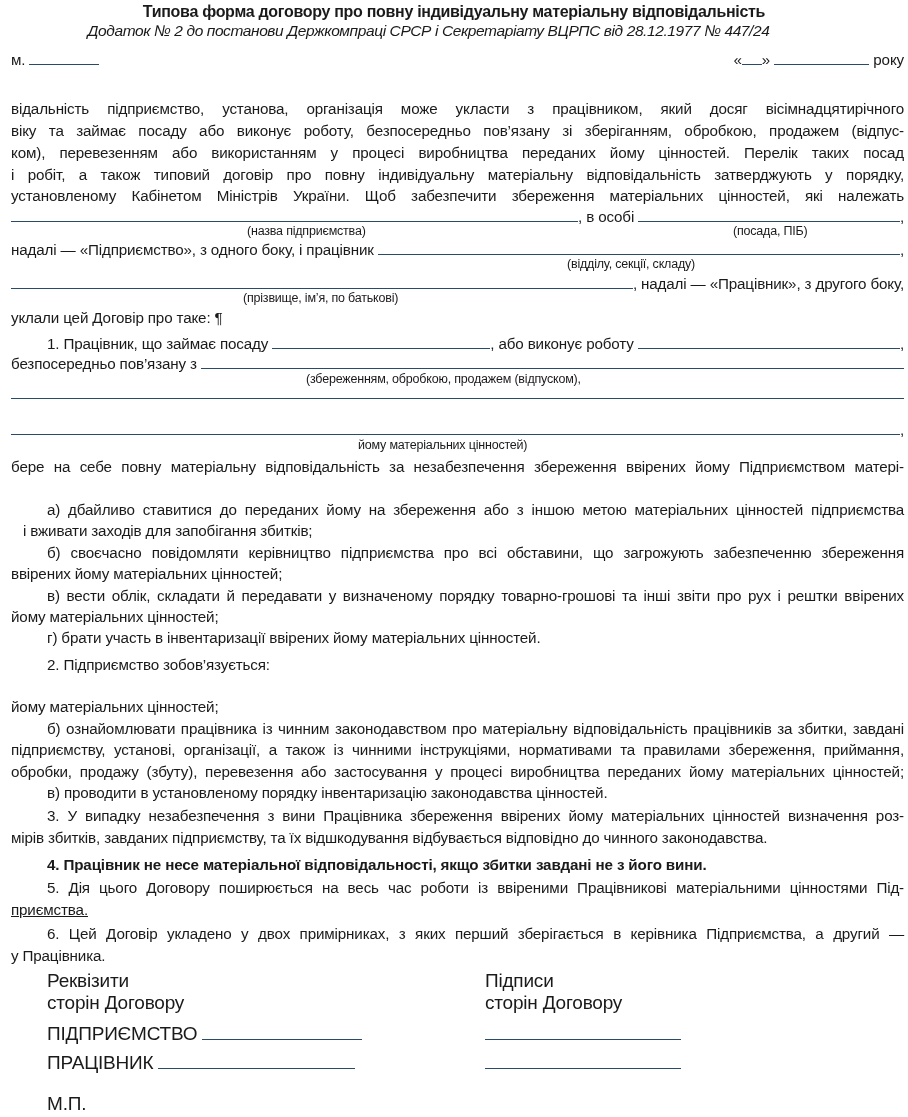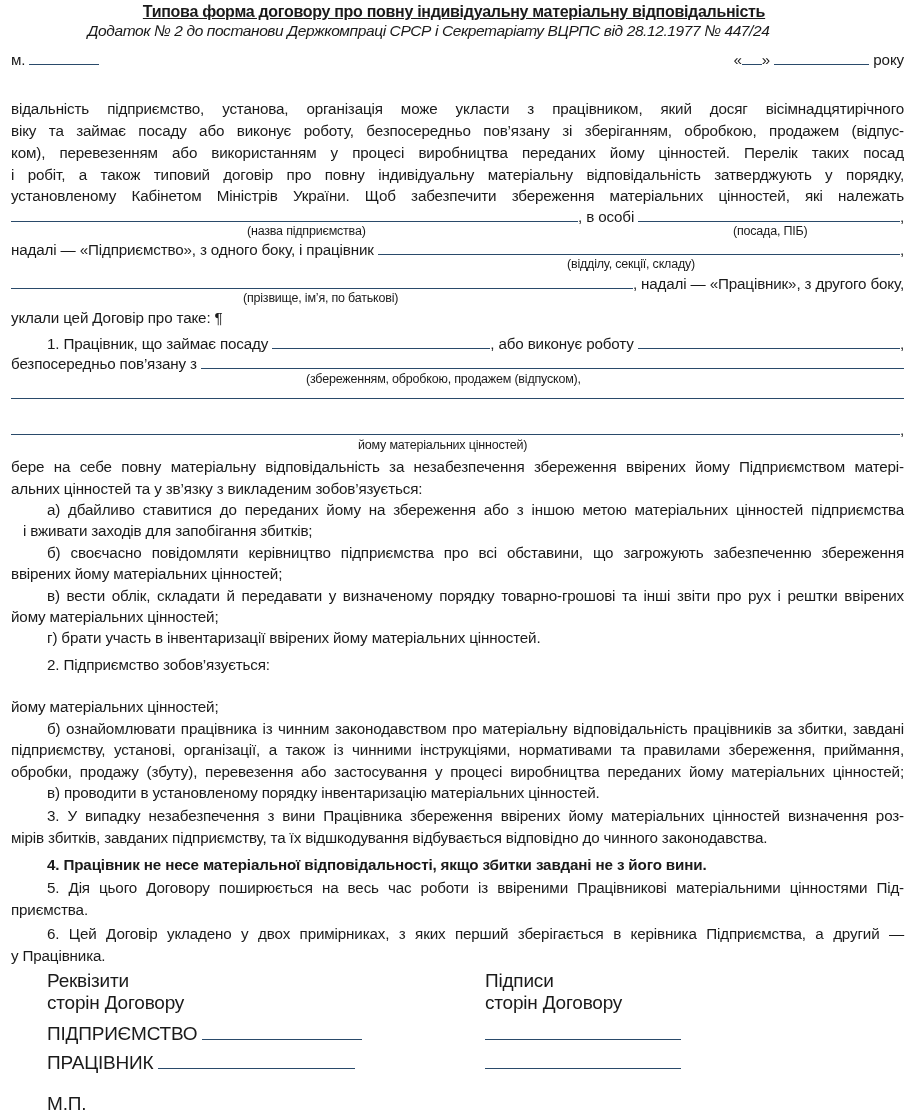--- a/index.html
+++ b/index.html
@@ -33,21 +33,21 @@
   sup { font-size: 9px; vertical-align: top; position: relative; top: -2px; }
   .sig { position: absolute; font-size: 19px; white-space: nowrap; letter-spacing: -0.2px; }
   .flex { display: flex; align-items: baseline; }
   .grow { flex: 1 1 auto; }
 </style>
 </head>
 <body>
 
 <div class="page" data-name="contract-page">
 
-  <div class="abs title" data-name="document-title" style="white-space: nowrap; text-decoration: underline;">Типова форма договору про повну індивідуальну матеріальну відповідальність</div>
+  <div class="abs title" data-name="document-title" style="white-space: nowrap;">Типова форма договору про повну індивідуальну матеріальну відповідальність</div>
   <div class="abs subtitle" data-name="document-subtitle" style="white-space: nowrap;">Додаток № 2 до постанови Держкомпраці СРСР і Секретаріату ВЦРПС від 28.12.1977 № 447/24</div>
 
   <div class="line" style="top:47px;" data-name="place-date-row">
     <span data-name="city-prefix">м.</span>
     <span class="ul" style="width:70px;" data-name="city-field"></span>
     <span style="position:absolute; right:0; top:0;" data-name="date-group">
       <span>«</span><span class="ul" style="width:20px;" data-name="day-field"></span><span>»</span>
       <span class="ul" style="width:95px;" data-name="month-field"></span>
       <span data-name="year-suffix">року</span>
     </span>
@@ -100,36 +100,35 @@
     <span class="ul grow" data-name="related-activity-field-2"></span>
   </div>
 
   <div class="line flex" style="top:457px;" data-name="clause1-related-row-3">
     <span class="ul grow" data-name="related-activity-field-3"></span>
     <span>,</span>
   </div>
   <div class="cap" style="left:358px; top:477px;" data-name="caption-values">йому матеріальних цінностей)</div>
 
   <div class="line just" style="top:492px;" data-name="clause1-body-1">бере на себе повну матеріальну відповідальність за незабезпечення збереження ввірених йому Підприємством матері-</div>
-  <div class="line" style="top:516px;" data-name="clause1-body-2">альних цінностей та у зв’язку з викладеним зобов’язується:</div>
 
   <div class="line just indent" style="top:540px;" data-name="clause1-item-a-1">а) дбайливо ставитися до переданих йому на збереження або з іншою метою матеріальних цінностей підприємства</div>
   <div class="line" style="top:564px;margin-left:12px;" data-name="clause1-item-a-2">і вживати заходів для запобігання збитків;</div>
   <div class="line just indent" style="top:588px;" data-name="clause1-item-b-1">б) своєчасно повідомляти керівництво підприємства про всі обставини, що загрожують забезпеченню збереження</div>
   <div class="line" style="top:612px;" data-name="clause1-item-b-2">ввірених йому матеріальних цінностей;</div>
   <div class="line just indent" style="top:636px;" data-name="clause1-item-c-1">в) вести облік, складати й передавати у визначеному порядку товарно-грошові та інші звіти про рух і рештки ввірених</div>
   <div class="line" style="top:660px;" data-name="clause1-item-c-2">йому матеріальних цінностей;</div>
   <div class="line indent" style="top:684px;" data-name="clause1-item-d-1">г) брати участь в інвентаризації ввірених йому матеріальних цінностей.</div>
 
   <div class="line indent" style="top:714px;" data-name="clause2-heading">2. Підприємство зобов’язується:</div>
   <div class="line" style="top:762px;" data-name="clause2-a-2">йому матеріальних цінностей;</div>
   <div class="line just indent" style="top:786px;" data-name="clause2-b-1">б) ознайомлювати працівника із чинним законодавством про матеріальну відповідальність працівників за збитки, завдані</div>
   <div class="line just" style="top:810px;" data-name="clause2-b-2">підприємству, установі, організації, а також із чинними інструкціями, нормативами та правилами збереження, приймання,</div>
   <div class="line just" style="top:834px;" data-name="clause2-b-3">обробки, продажу (збуту), перевезення або застосування у процесі виробництва переданих йому матеріальних цінностей;</div>
-  <div class="line indent" style="top:858px;" data-name="clause2-c-1">в) проводити в установленому порядку інвентаризацію матеріальних цінностей.</div>
+  <div class="line indent" style="top:858px;" data-name="clause2-c-1">в) проводити в установленому порядку інвентаризацію законодавства цінностей.</div>
 
   <div class="line just indent" style="top:888px;" data-name="clause3-1">3. У випадку незабезпечення з вини Працівника збереження ввірених йому матеріальних цінностей визначення роз-</div>
   <div class="line" style="top:912px;" data-name="clause3-2">мірів збитків, завданих підприємству, та їх відшкодування відбувається відповідно до чинного законодавства.</div>
 
   <div class="line indent" style="top:942px;font-weight:bold;" data-name="clause4-1">4. Працівник не несе матеріальної відповідальності, якщо збитки завдані не з його вини.</div>
 
   <div class="line just indent" style="top:972px;" data-name="clause5-1">5. Дія цього Договору поширюється на весь час роботи із ввіреними Працівникові матеріальними цінностями Під-</div>
   <div class="line" style="top:996px;" data-name="clause5-2">приємства.</div>
 
   <div class="line just indent" style="top:1020px;" data-name="clause6-1">6. Цей Договір укладено у двох примірниках, з яких перший зберігається в керівника Підприємства, а другий —</div>
@@ -186,21 +185,21 @@
   .page .line[data-name="clause2-a-1"] { top:676px !important; }
   .page .line[data-name="clause2-a-2"] { top:697px !important; }
   .page .line[data-name="clause2-b-1"] { top:719px !important; }
   .page .line[data-name="clause2-b-2"] { top:740px !important; }
   .page .line[data-name="clause2-b-3"] { top:762px !important; }
   .page .line[data-name="clause2-c-1"] { top:783px !important; }
   .page .line[data-name="clause3-1"] { top:806px !important; }
   .page .line[data-name="clause3-2"] { top:828px !important; }
   .page .line[data-name="clause4-1"] { top:855px !important; }
   .page .line[data-name="clause5-1"] { top:878px !important; }
-  .page .line[data-name="clause5-2"] { top:900px !important; }
+  .page .line[data-name="clause5-2"] { top:900px !important;text-decoration:underline; }
   .page .line[data-name="clause6-1"] { top:924px !important; }
   .page .line[data-name="clause6-2"] { top:946px !important; }
 
   .page .line[data-name="place-date-row"] { top:50px !important; }
   .page .line[data-name="intro-line-1"] { top:78px !important; }
   .page .line[data-name="intro-line-2"] { top:99px !important; }
   .page .line[data-name="intro-line-3"] { top:121px !important; }
   .page .line[data-name="intro-line-4"] { top:143px !important; }
   .page .line[data-name="intro-line-5"] { top:165px !important; }
   .page .line[data-name="intro-line-6"] { top:186px !important; }

